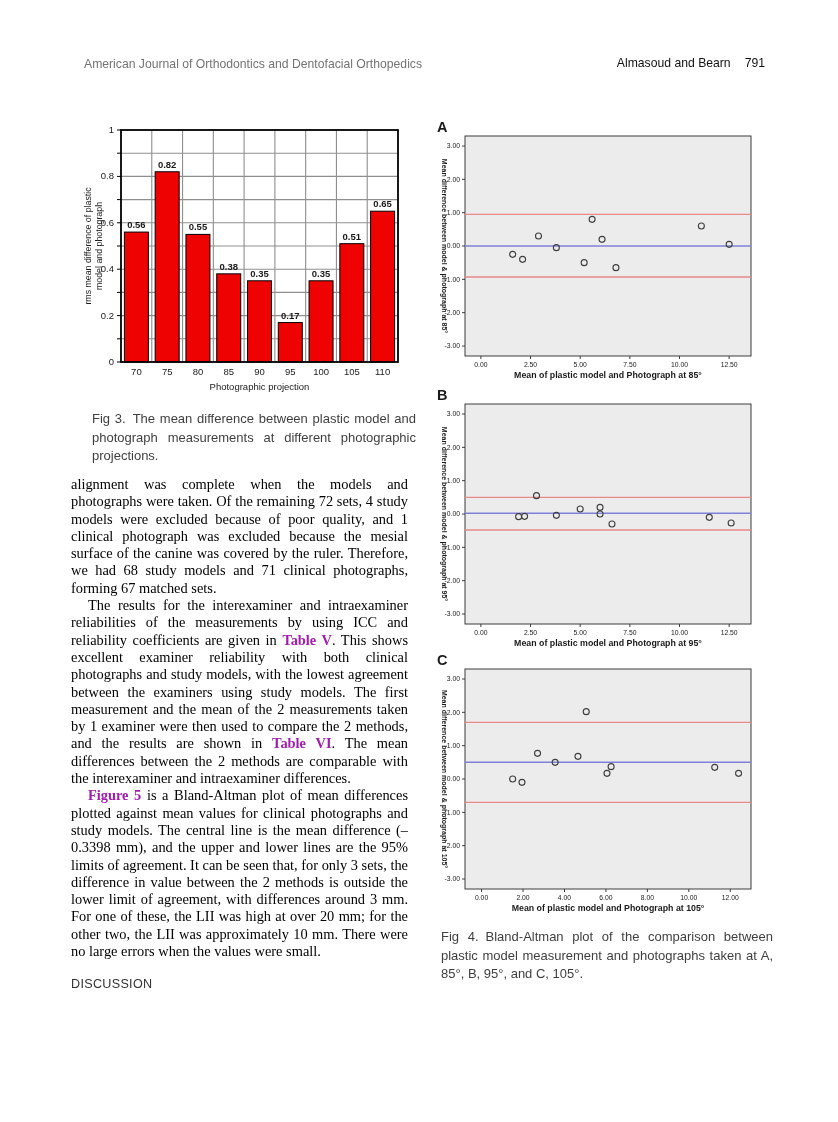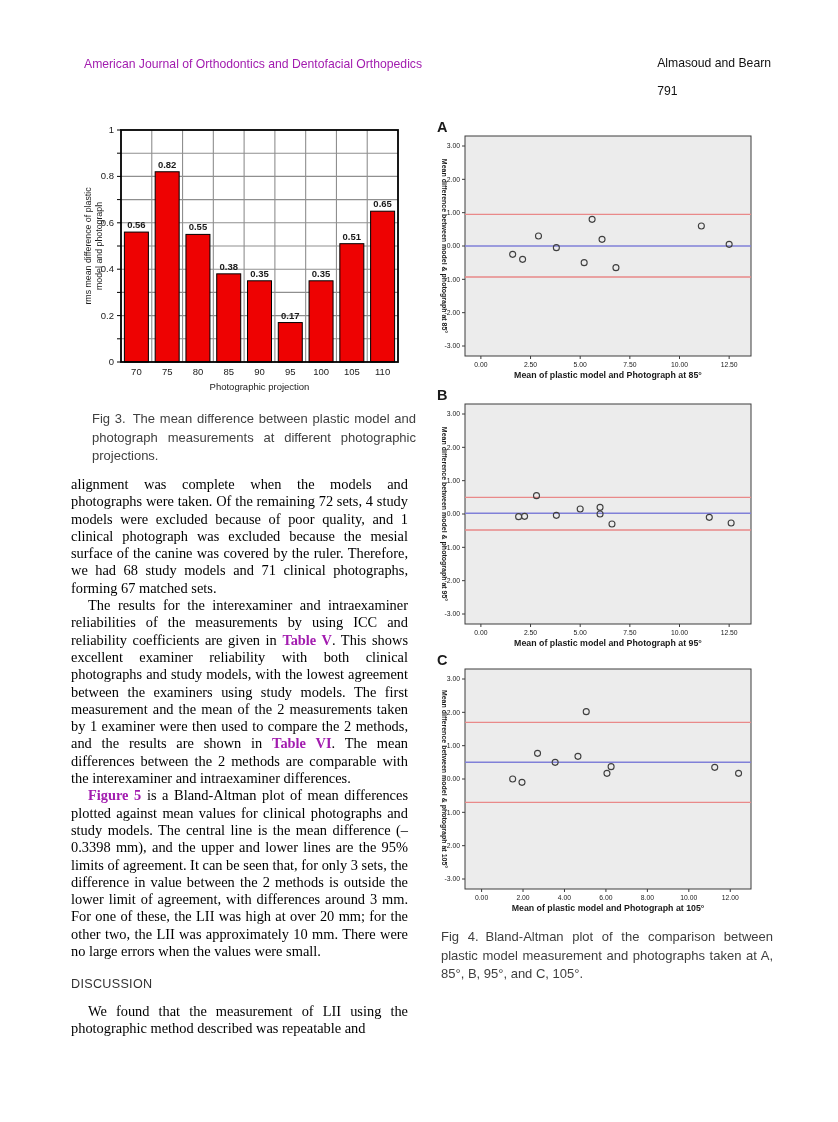--- a/index.html
+++ b/index.html
@@ -1,19 +1,19 @@
 <!DOCTYPE html>
 <html><head>
 <meta charset="utf-8">
 <style>
   html,body{margin:0;padding:0;background:#ffffff;}
   .page{position:relative;width:838px;height:1122px;background:#fff;overflow:hidden;
         font-family:"Liberation Sans",sans-serif;}
   .abs{position:absolute;}
-  .hdr{font-size:12.2px;color:#a21caf;line-height:16.5px;}
+  .hdr{font-size:12.2px;color:#737373;line-height:16.5px;}
   .hdr-right{display:flex;gap:14px;font-size:12.2px;color:#121212;}
   .caption{position:absolute;font-size:13px;line-height:18.6px;color:#3f3f3f;
            text-align:justify;margin:8px;}
   .caption .cap-label{margin-right:7px;}
   .bodycol{position:absolute;font-family:"Liberation Serif","DejaVu Serif",serif;
            font-size:14.4px;line-height:17.3px;color:#000;text-align:justify;}
   .bodycol p{margin:0;}
   .bodycol p.indent{text-indent:17px;}
   .xref{color:#a21caf;cursor:pointer;font-weight:bold;}
   .section-heading{font-family:"Liberation Sans",sans-serif;font-size:12.6px;
@@ -23,21 +23,21 @@
   svg text{font-family:"Liberation Sans",sans-serif;fill:#1a1a1a;}
 </style>
 </head>
 <body>
 
 <div class="page">
 
   <div class="abs hdr" style="left:84px;top:56px;">
     <div>American Journal of Orthodontics and Dentofacial Orthopedics</div>
   </div>
-  <div class="abs hdr-right" style="right:67px;top:56px;flex-direction:column;">
+  <div class="abs hdr-right" style="right:73px;top:56px;">
     <span>Almasoud and Bearn</span>
     <span>791</span>
   </div>
 
   <svg class="chart" width="340" height="284" style="left:80px;top:116px;">
       <rect x="41" y="14" width="277" height="232" fill="#ffffff"></rect>
       <line x1="41" y1="222.8" x2="318" y2="222.8" stroke="#8f8f8f" stroke-width="1.1"></line>
       <line x1="41" y1="199.6" x2="318" y2="199.6" stroke="#8f8f8f" stroke-width="1.1"></line>
       <line x1="41" y1="176.39999999999998" x2="318" y2="176.39999999999998" stroke="#8f8f8f" stroke-width="1.1"></line>
       <line x1="41" y1="153.2" x2="318" y2="153.2" stroke="#8f8f8f" stroke-width="1.1"></line>
@@ -106,21 +106,20 @@
 
   <p class="caption" style="left:84px;top:402px;width:324px;">
     <span class="cap-label">Fig 3.</span><span>The mean difference between plastic model and photograph measurements at different photographic projections.</span>
   </p>
 
   <div class="bodycol" style="left:71px;top:476px;width:337px;">
       <p class=""><span>alignment was complete when the models and photographs were taken. Of the remaining 72 sets, 4 study models were excluded because of poor quality, and 1 clinical photograph was excluded because the mesial surface of the canine was covered by the ruler. Therefore, we had 68 study models and 71 clinical photographs, forming 67 matched sets.</span></p>
       <p class="indent"><span>The results for the interexaminer and intraexaminer reliabilities of the measurements by using ICC and reliability coefficients are given in </span><span class="xref">Table V</span><span>. This shows excellent examiner reliability with both clinical photographs and study models, with the lowest agreement between the examiners using study models. The first measurement and the mean of the 2 measurements taken by 1 examiner were then used to compare the 2 methods, and the results are shown in </span><span class="xref">Table VI</span><span>. The mean differences between the 2 methods are comparable with the interexaminer and intraexaminer differences.</span></p>
       <p class="indent"><span class="xref">Figure 5</span><span> is a Bland-Altman plot of mean differences plotted against mean values for clinical photographs and study models. The central line is the mean difference (–0.3398 mm), and the upper and lower lines are the 95% limits of agreement. It can be seen that, for only 3 sets, the difference in value between the 2 methods is outside the lower limit of agreement, with differences around 3 mm. For one of these, the LII was high at over 20 mm; for the other two, the LII was approximately 10 mm. There were no large errors when the values were small.</span></p>
       <h2 class="section-heading">DISCUSSION</h2>
-      <p class="indent"><span>We found that the measurement of LII using the photographic method described was repeatable and</span></p>
     </div>
 
   <svg class="chart" width="332" height="264" style="left:433px;top:118px;">
       <rect x="32" y="18" width="286" height="220" fill="#ececec" stroke="#3c3c3c" stroke-width="1"></rect>
       <line x1="32" y1="96.33333333333333" x2="318" y2="96.33333333333333" stroke="#e98989" stroke-width="1.4"></line>
       <line x1="32" y1="159" x2="318" y2="159" stroke="#e98989" stroke-width="1.4"></line>
       <line x1="32" y1="128" x2="318" y2="128" stroke="#8080d8" stroke-width="1.5"></line>
       <circle cx="79.66666666666667" cy="136.33333333333331" r="3" fill="none" stroke="#3f3f3f" stroke-width="1.1"></circle>
       <circle cx="89.59722222222223" cy="141.33333333333331" r="3" fill="none" stroke="#3f3f3f" stroke-width="1.1"></circle>
       <circle cx="105.48611111111111" cy="118.00000000000001" r="3" fill="none" stroke="#3f3f3f" stroke-width="1.1"></circle>

